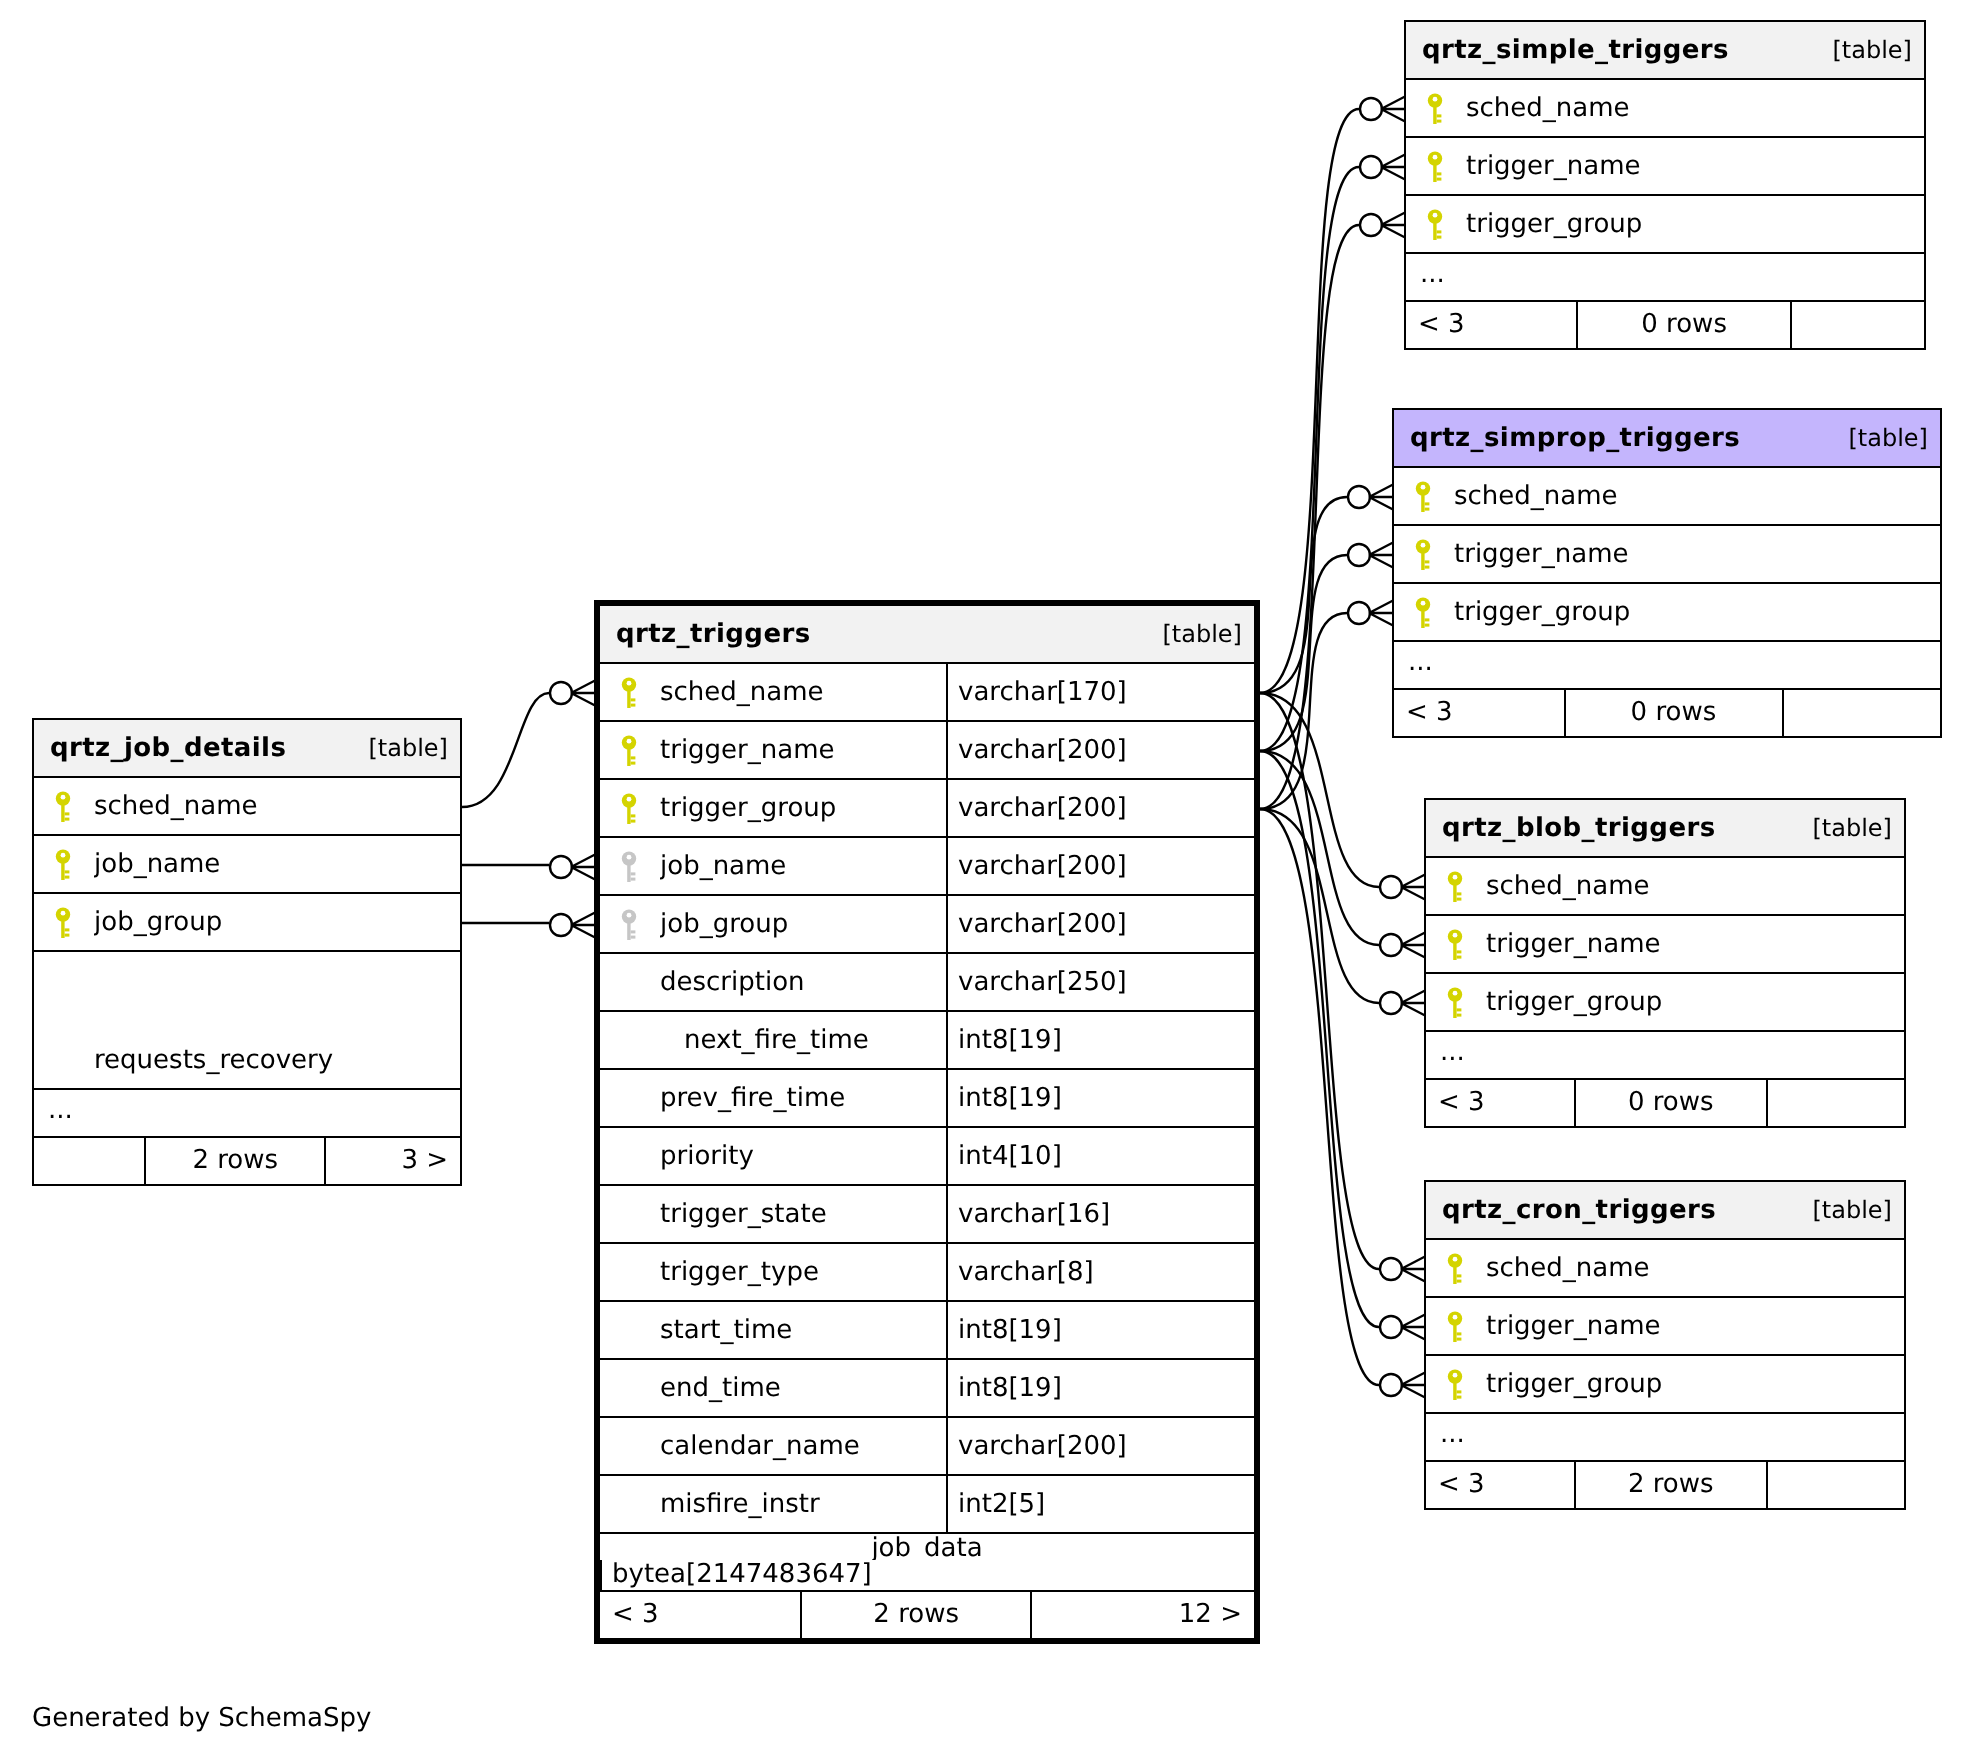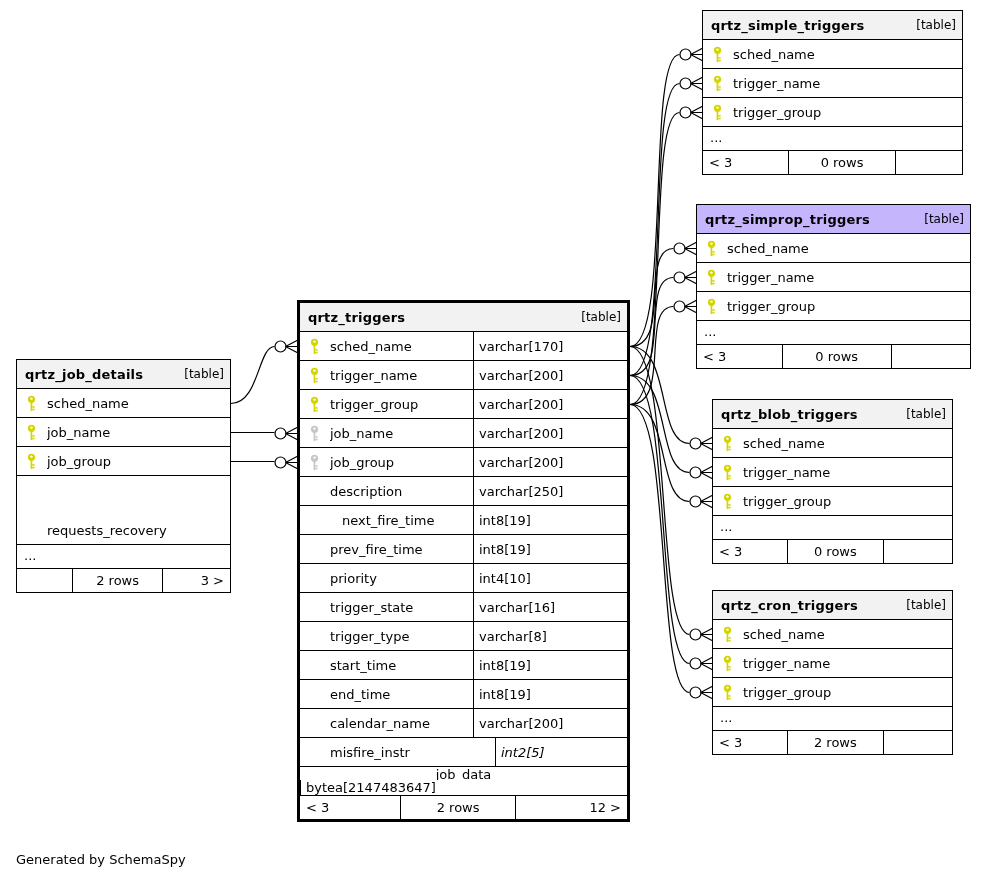--- a/index.html
+++ b/index.html
@@ -244,21 +244,21 @@
         <span class="col-type" style="width: 154px;">int8[19]</span>
       </div>
       <div class="col-row" style="height: 29px;">
         <span class="key-slot"></span>
         <span class="col-name">calendar_name</span>
         <span class="col-type" style="width: 154px;">varchar[200]</span>
       </div>
       <div class="col-row" style="height: 29px;">
         <span class="key-slot"></span>
         <span class="col-name">misfire_instr</span>
-        <span class="col-type" style="width: 132px; font-style: italic;">int2[5]</span>
+        <span class="col-type" style="width: 154px;">int2[5]</span>
       </div>
       <div class="col-row" style="height: 29px; flex-direction: column;">
         <span class="key-slot"></span>
         <span class="col-name">job_data</span>
         <span class="col-type" style="width: 154px;">bytea[2147483647]</span>
       </div>
       <div class="entity-footer" style="height: 23px;">
         <div class="fcell left" style="width: 30.6%;">&lt; 3</div>
         <div class="fcell mid" style="width: 35.2%;">2 rows</div>
         <div class="fcell right" style="width: 34.2%;">12 &gt;</div>

